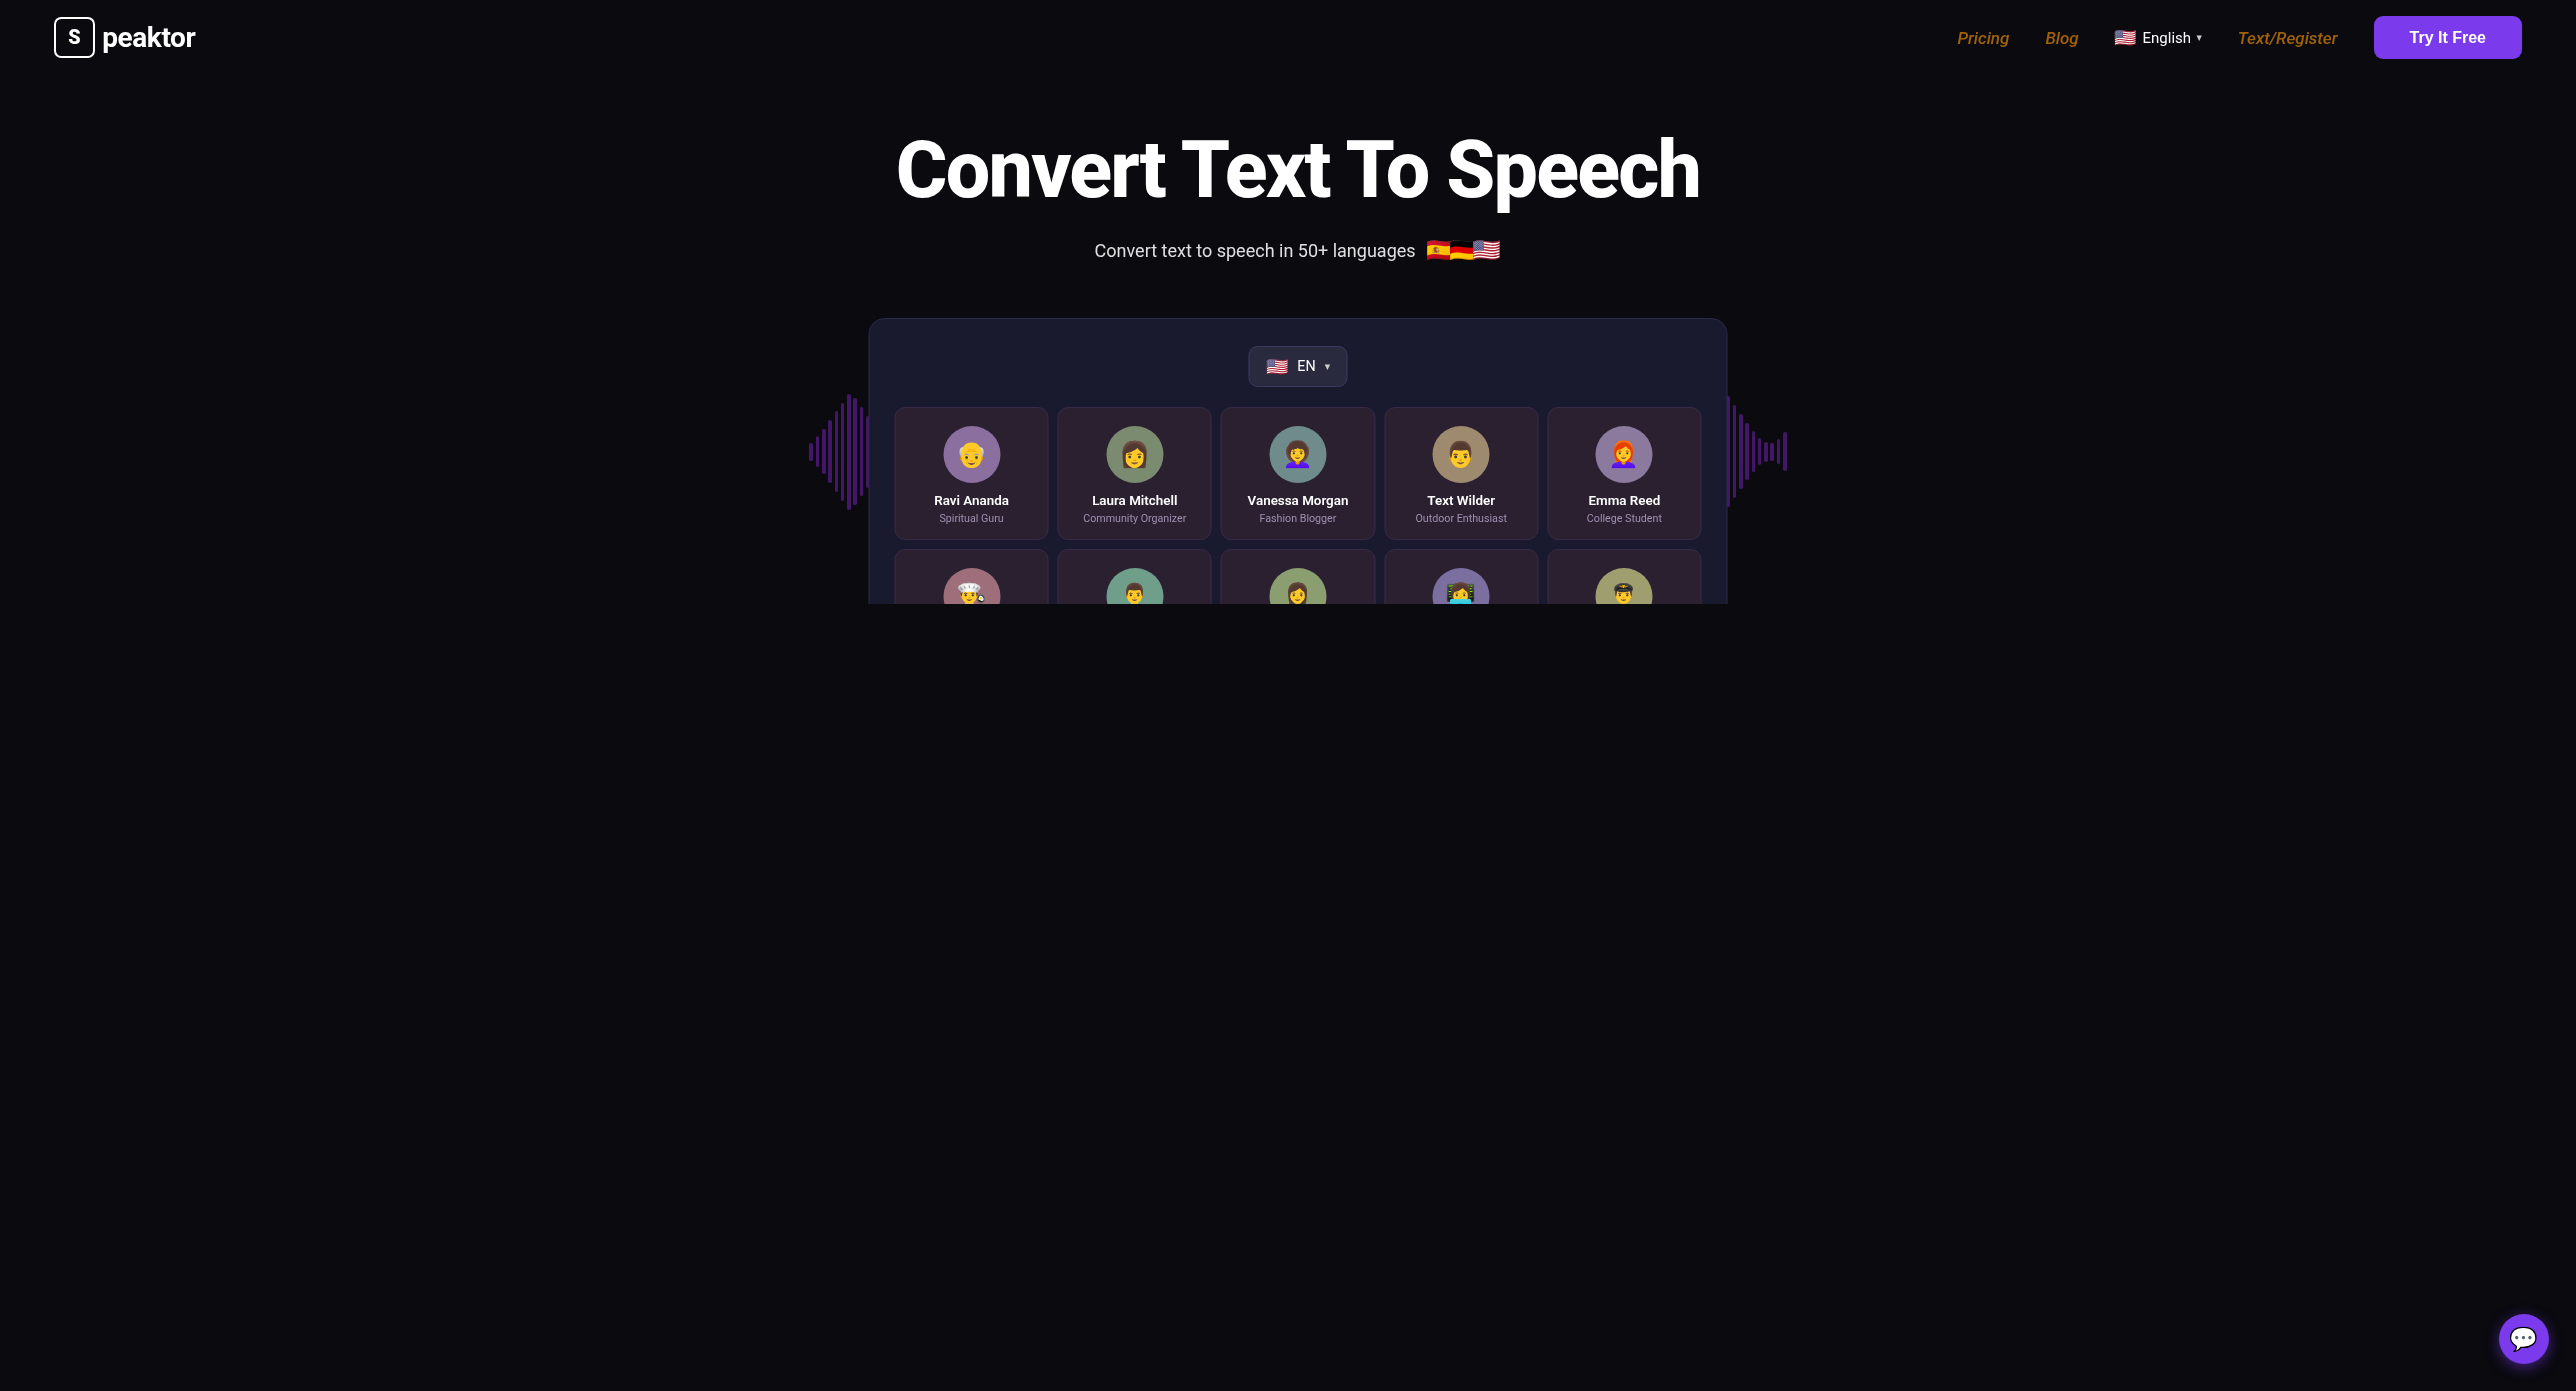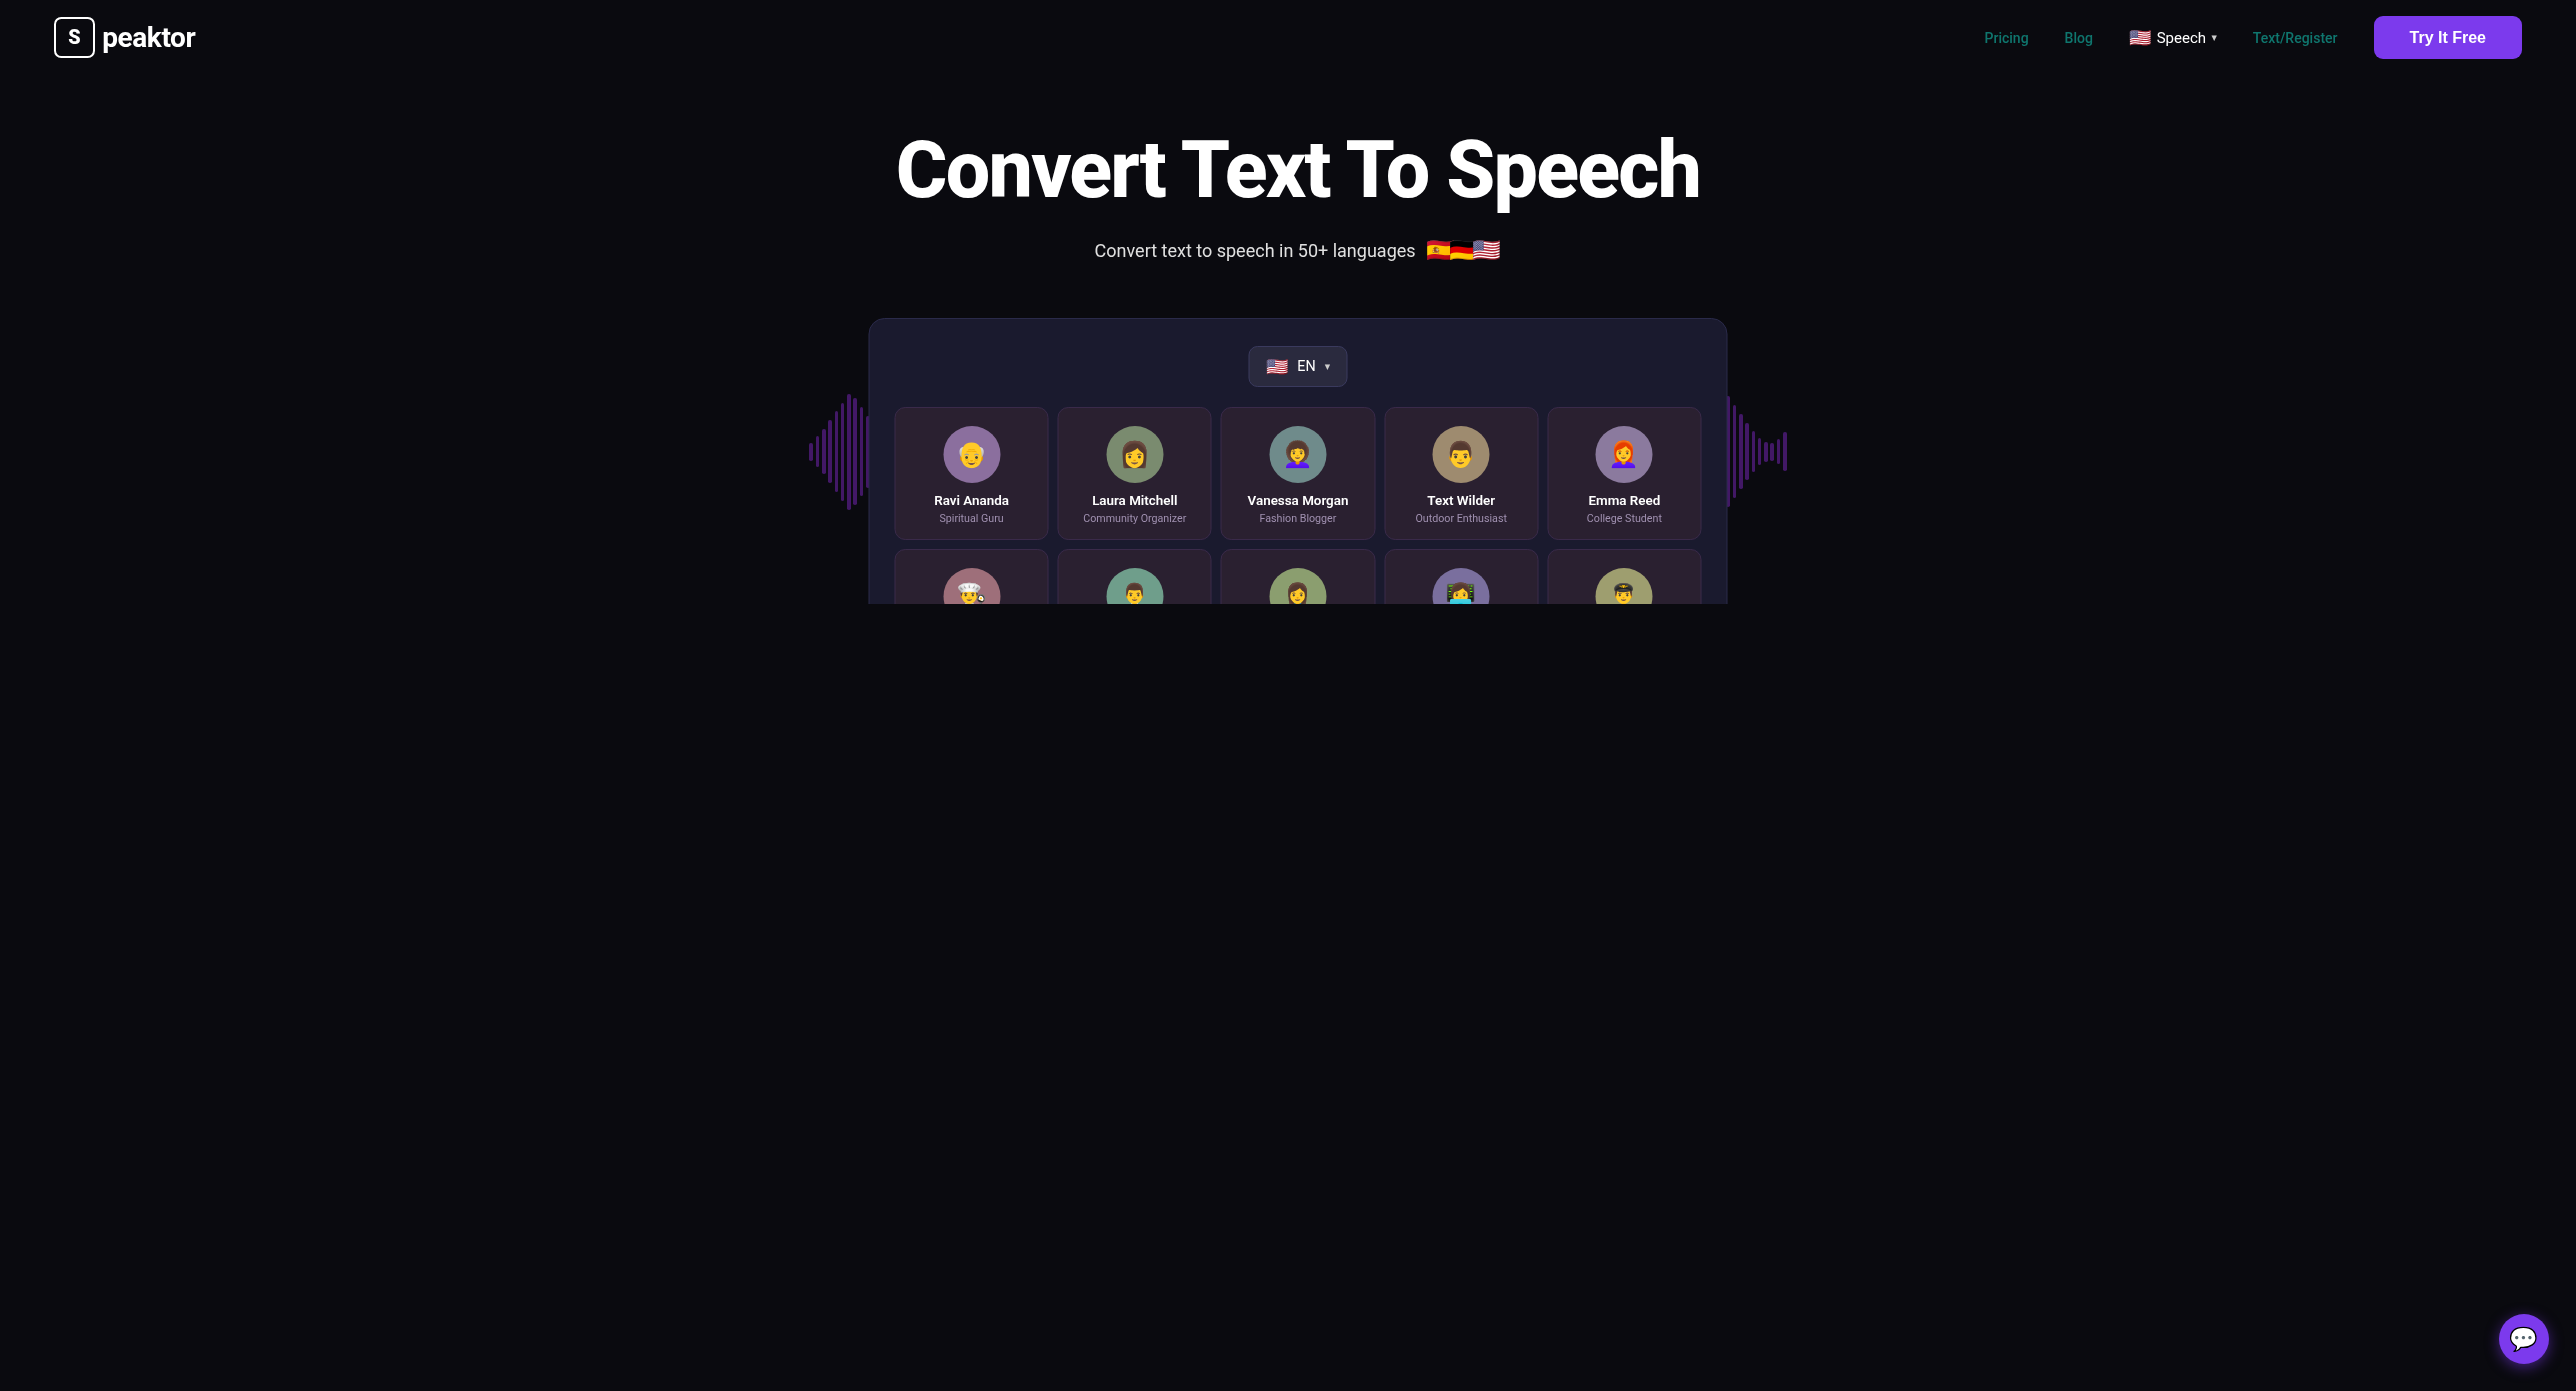--- a/index.html
+++ b/index.html
@@ -44,24 +44,25 @@
       font-weight: 700;
       color: #fff;
       letter-spacing: -0.4px;
     }
     .nav-links {
       display: flex;
       align-items: center;
       gap: 36px;
     }
     .nav-link {
-      color: #0f766e;
+      color: #a16207;
       text-decoration: none;
-      font-size: 14px;
+      font-size: 17px;
       font-weight: 500;
+      font-style: italic;
     }
     .lang-selector {
       display: flex;
       align-items: center;
       gap: 5.4px;
       color: #fff;
       font-size: 15px;
       cursor: pointer;
     }
     .flag-emoji { font-size: 18px; }
@@ -240,21 +241,21 @@
       <span>S</span>
     </div>
     <span class="logo-text">peaktor</span>
   </a>
 
   <div class="nav-links">
     <a class="nav-link" href="#">Pricing</a>
     <a class="nav-link" href="#">Blog</a>
     <div class="lang-selector">
       <span class="flag-emoji">🇺🇸</span>
-      <span>Speech</span>
+      <span>English</span>
       <span class="chevron">▾</span>
     </div>
     <a class="nav-link" href="#">Text/Register</a>
     <button class="try-free-btn">Try It Free</button>
   </div>
 </nav>
 
 <section class="hero">
   <h1>Convert Text To Speech</h1>
   <p class="hero-subtitle">

